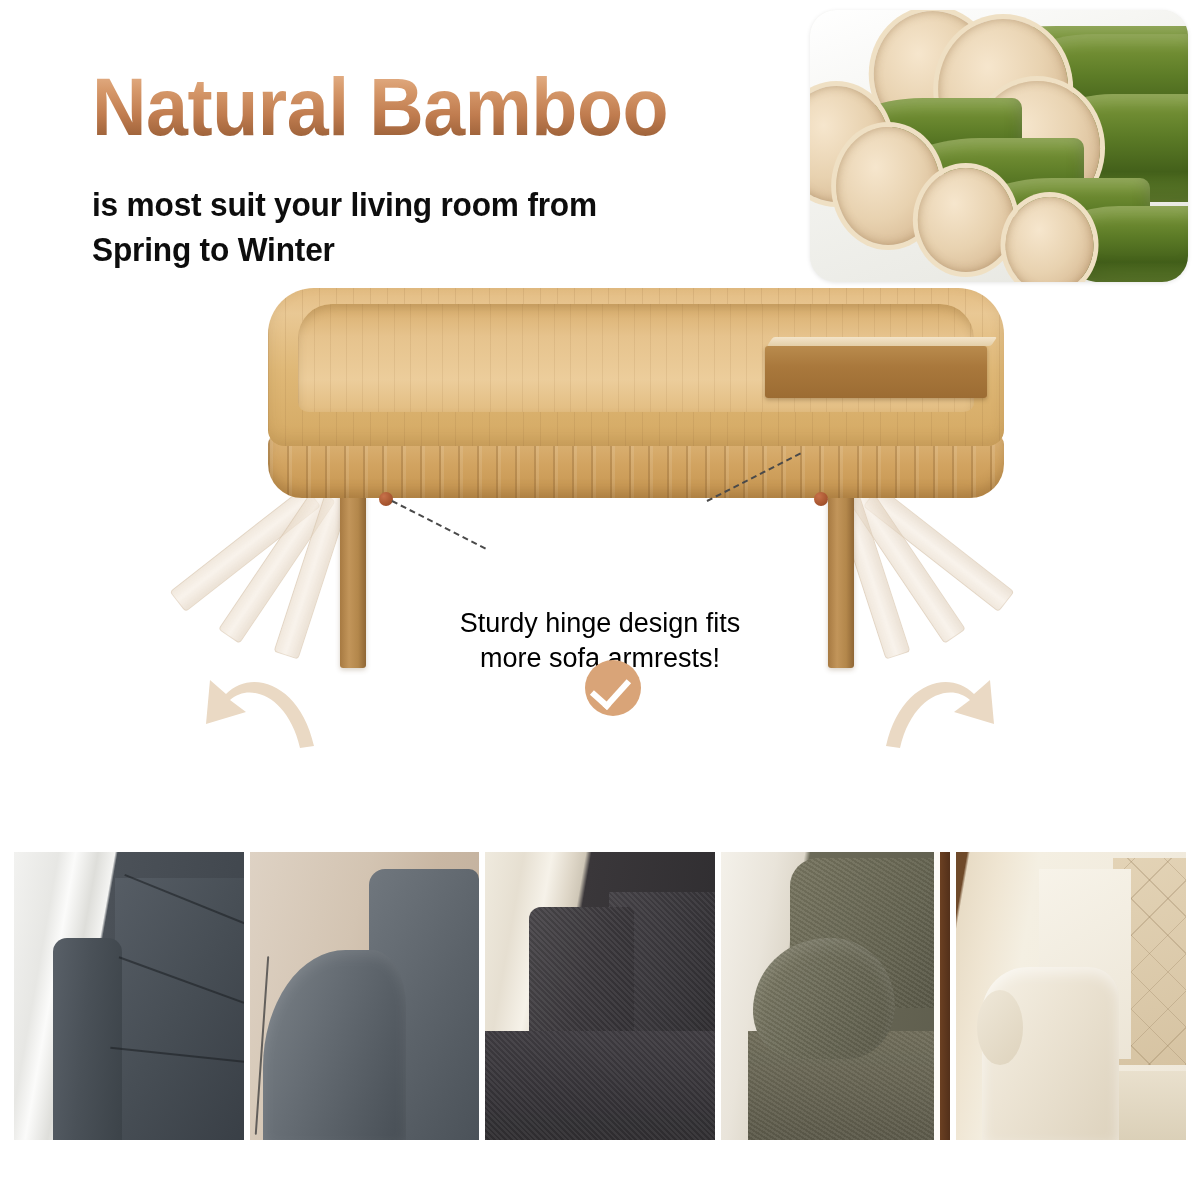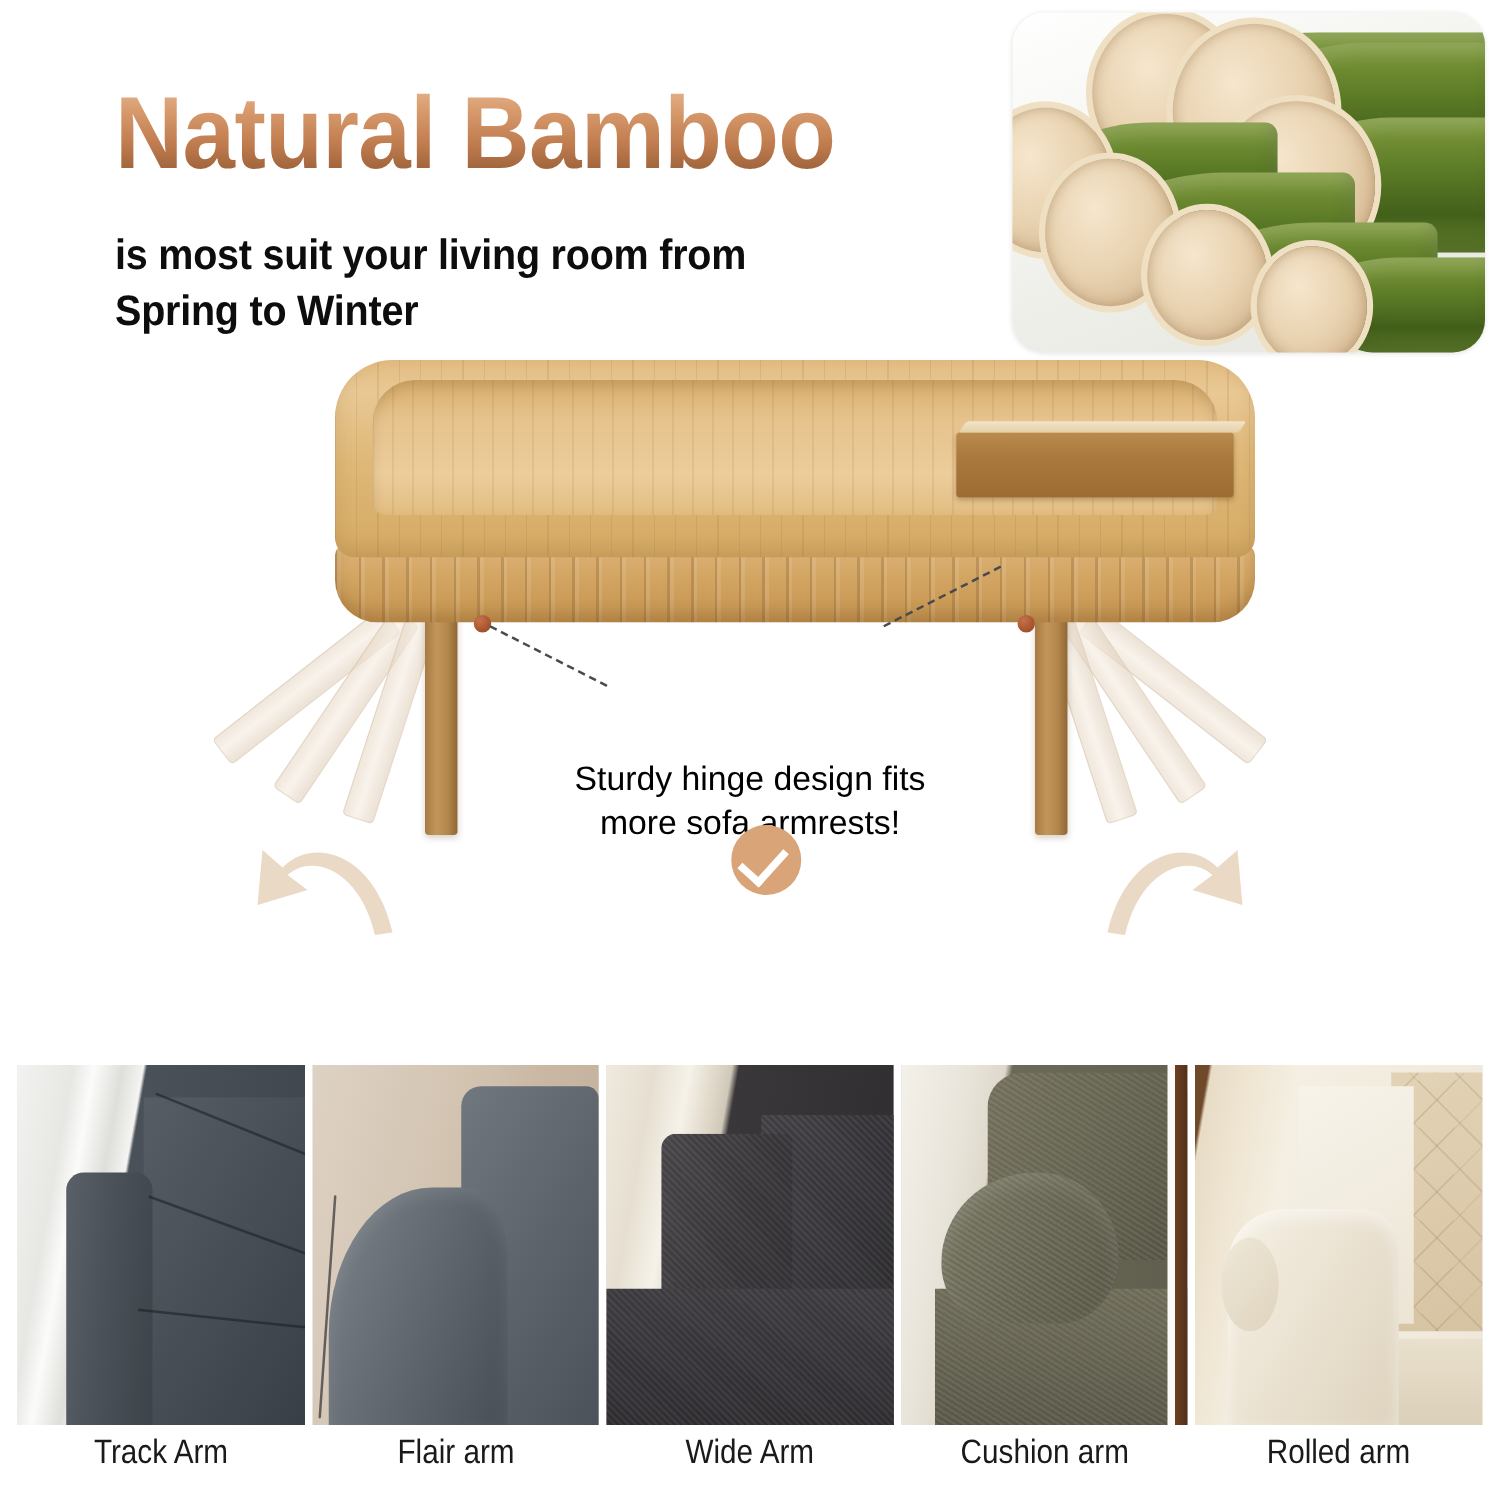--- a/index.html
+++ b/index.html
@@ -335,21 +335,14 @@
       <div class="ph p5">
         <div class="quilt"></div>
         <div class="backr"></div>
         <div class="seatr"></div>
         <div class="armr"></div>
         <div class="knob"></div>
       </div>
     </div>
   </div>
 
-  <div class="captions">
-    <div class="caption">Track Arm</div>
-    <div class="caption">Flair arm</div>
-    <div class="caption">Wide Arm</div>
-    <div class="caption">Cushion arm</div>
-    <div class="caption">Rolled arm</div>
-  </div>
 
 </div>
 
 </body></html>

